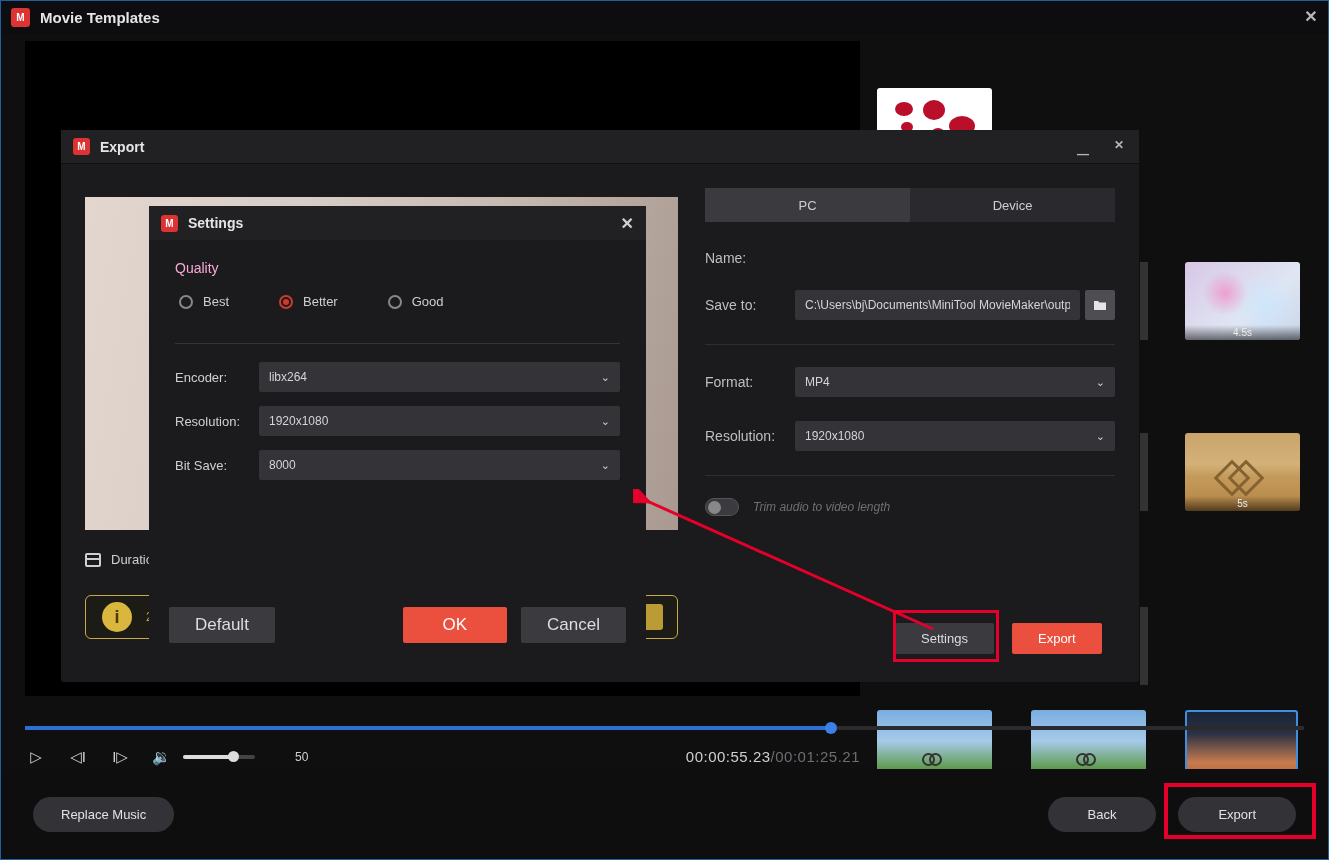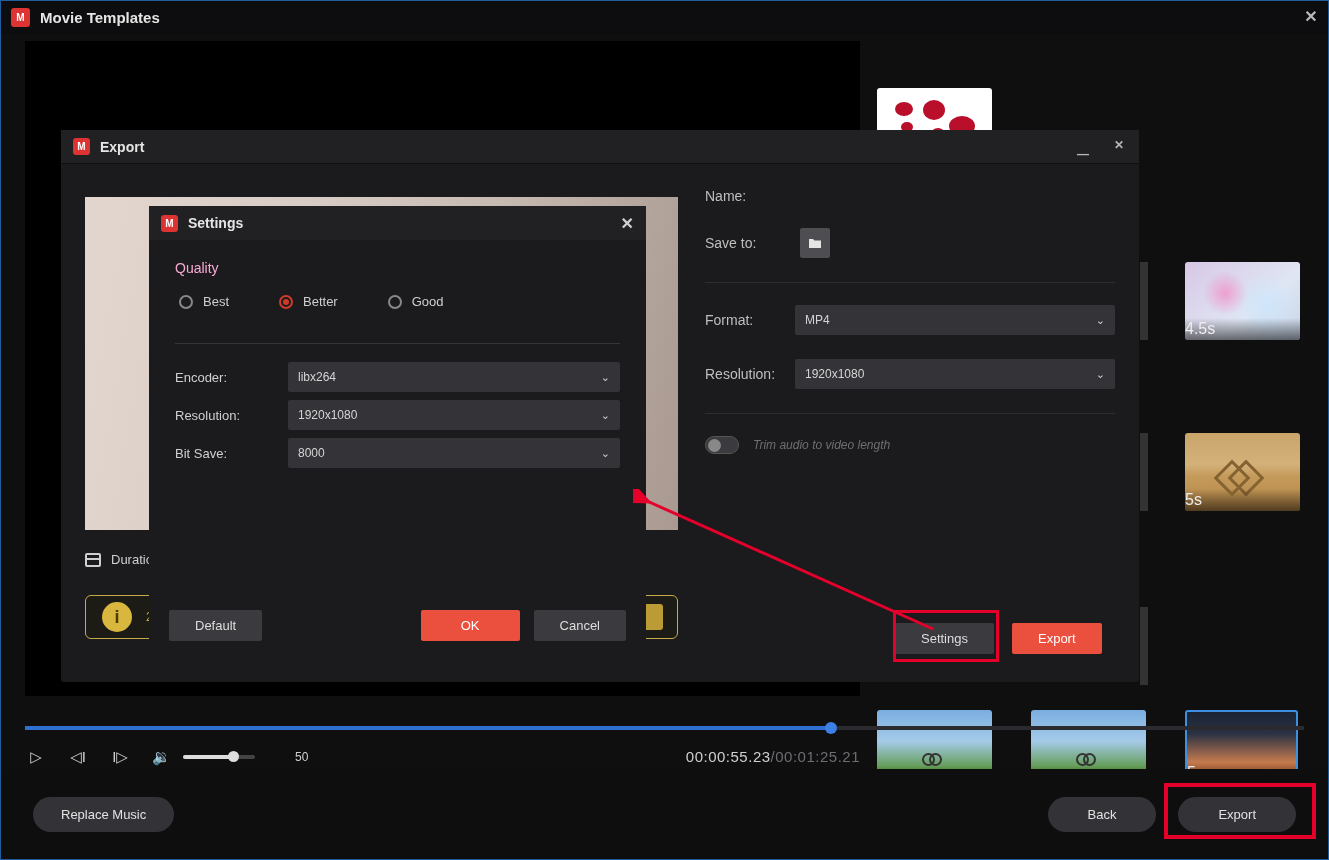--- a/index.html
+++ b/index.html
@@ -214,35 +214,35 @@
   .radio-o {
     width: 14px; height: 14px; border-radius: 50%;
     border: 2px solid #888; display: inline-block; position: relative;
   }
   .radio-o.filled { border-color: #ce3a29; }
   .radio-o.filled:before {
     content: ""; position: absolute; left: 2px; top: 2px;
     width: 6px; height: 6px; border-radius: 50%; background: #ce3a29;
   }
   .shr { border: none; border-top: 1px solid #34343a; margin: 8px 0 18px 0; }
-  .sfield-row { display: flex; align-items: center; margin-bottom: 8px; gap: 29px; }
+  .sfield-row { display: flex; align-items: center; margin-bottom: 14px; }
   .sfield-label { width: 84px; font-size: 13px; color: #d0d0d0; }
   .sfield-select {
     flex: 1; height: 30px; background: #333338; color: #d5d5d5;
     padding: 0 10px; display: flex; align-items: center; justify-content: space-between;
     border-radius: 2px; font-size: 12px;
   }
   .settings-footer {
     height: 62px; display: flex; align-items: center;
     padding: 0 20px; gap: 14px;
     background: #1b1b1d;
   }
   .footer-spacer { flex: 1; }
   .sbtn {
-    padding: 8px 26px; border-radius: 2px; font-size: 13px;
+    padding: 8px 26px; border-radius: 2px; font-size: 17px;
     background: #3a3a3f; color: #ddd; cursor: pointer;
   }
   .sbtn.primary { background: #eb4f3e; color: #fff; padding-left: 40px; padding-right: 40px; }
 
   
   .arrow {
     position: absolute;
     left: 632px; top: 488px;
     width: 314px; height: 152px;
     z-index: 60;
@@ -284,21 +284,21 @@
 
   
   .thumb {
     position: absolute;
     width: 115px; height: 78px;
     border-radius: 3px; overflow: hidden;
     background: #222;
   }
   .thumb .len {
     position: absolute; left: 0; right: 0; bottom: 0;
-    font-size: 16px;
+    text-align: center; font-size: 10px;
     padding: 2px 0;
     color: #eee;
     background: linear-gradient(transparent, rgba(0,0,0,.55));
   }
   .thumb-1 { left: 876px; top: 54px; background: #fff; }
   .thumb-1 .art { position: absolute; inset: 8px 10px 18px 10px; }
   .spot { position:absolute; border-radius:50%; background:#b90f2b; }
 
   .thumb-2 { left: 1184px; top: 228px;
     background:
@@ -435,26 +435,31 @@
         <span>Duration</span>
       </div>
       <div class="notice">
         <span class="notice-ico">i</span>
         <div>2. Afterwards, export video up to 2 minutes in length.</div>
         <span class="notice-upgrade">&nbsp;</span>
       </div>
     </div>
 
     <div class="export-right">
+      <div class="tabs">
+        <div class="tab active">PC</div>
+        <div class="tab">Device</div>
+      </div>
 
       <div class="field-row">
         <div class="field-label">Name:</div>
       </div>
       <div class="field-row">
         <div class="field-label">Save to:</div>
+        <input class="field-input" value="C:\Users\bj\Documents\MiniTool MovieMaker\outp" style="">
         <div class="browse-btn">
           <svg width="14" height="12" viewBox="0 0 14 12">
               <path fill="#e5e5e5" d="M1 2h4l1.5 1.6H13V11H1z"></path>
             </svg>
         </div>
       </div>
       <hr class="hr">
       <div class="field-row">
         <div class="field-label">Format:</div>
         <div class="field-select">

